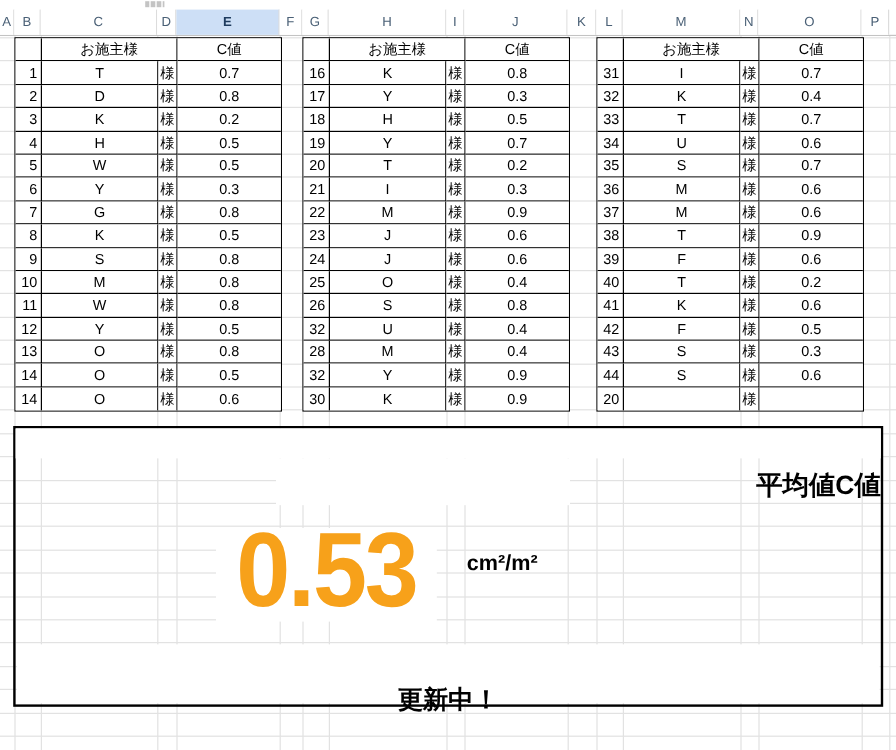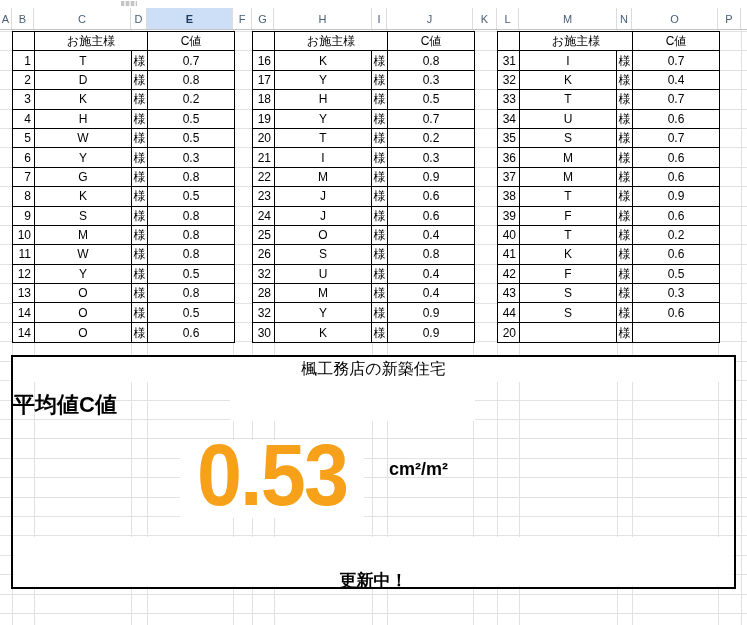--- a/index.html
+++ b/index.html
@@ -34,27 +34,27 @@
   .td.num{justify-content:flex-end;padding-right:3px;}
   
   .summary-box{position:absolute;left:11px;top:355px;width:725px;height:234px;
     box-sizing:border-box;border:2px solid #000;background:transparent;z-index:6;}
   .patch{position:absolute;background:#fff;}
   .p-title{left:0;right:0;top:0;height:25px;}
   .p-sub{left:217px;top:25px;width:245px;height:39px;}
   .p-num{left:167px;top:83px;width:184px;height:78px;}
   .p-bottom{left:1px;right:1px;top:180px;bottom:1px;}
   .box-title{position:absolute;left:0;right:0;top:2px;text-align:center;font-size:16px;}
-  .box-sub{position:absolute;left:0;right:0;top:33px;text-align:left;font-size:22px;font-weight:bold;}
+  .box-sub{position:absolute;left:0;right:0;top:33px;text-align:right;font-size:22px;font-weight:bold;padding-left:17px;}
   .box-value{position:absolute;left:167px;top:74px;width:184px;text-align:center;
     font-size:88px;font-weight:bold;line-height:1;letter-spacing:-2px;
     transform:scaleX(.92);transform-origin:center;}
   .box-unit{position:absolute;left:376px;top:102px;font-size:18px;font-weight:600;}
   .box-note{position:absolute;left:0;right:0;top:193px;text-align:center;font-size:17px;}
-  .box-status{position:absolute;left:0;right:0;top:212px;text-align:center;font-size:17px;font-weight:bold;}
+  .box-status{position:absolute;left:0;right:0;top:212px;text-align:center;font-size:21px;font-weight:bold;}
 </style>
 </head>
 <body>
 
 <div class="sheet">
 
   <div class="gridlines">
       <div class="vline" style="left: 12px;"></div>
       <div class="vline" style="left: 34px;"></div>
       <div class="vline" style="left: 131px;"></div>
@@ -415,20 +415,19 @@
         <div class="td">様</div>
         <div class="td last"></div>
       </div>
     </div>
 
   <div class="summary-box">
     <div class="patch p-title"></div>
     <div class="patch p-sub"></div>
     <div class="patch p-num"></div>
     <div class="patch p-bottom"></div>
-    <div class="box-title">楓工務店の新築住宅</div>
     <div class="box-sub">平均値C値</div>
     <div class="box-value" style="color: rgb(247, 161, 26);">0.53</div>
     <div class="box-unit">cm²/m²</div>
     <div class="box-status">更新中！</div>
   </div>
 
 </div>
 
 </body></html>

